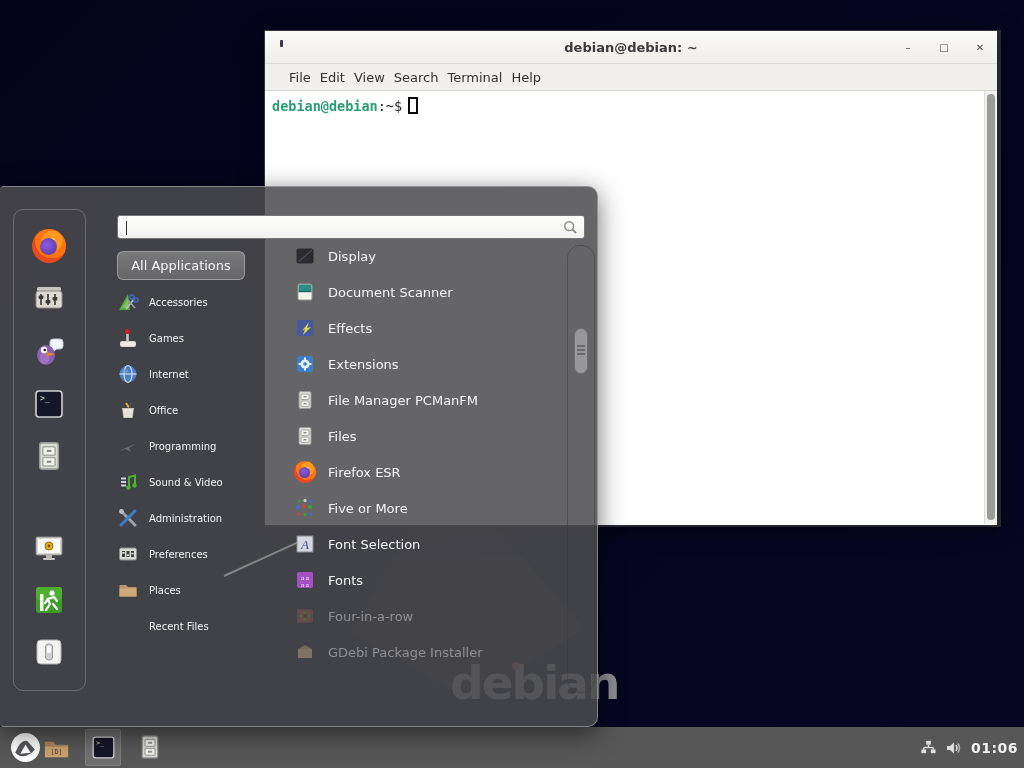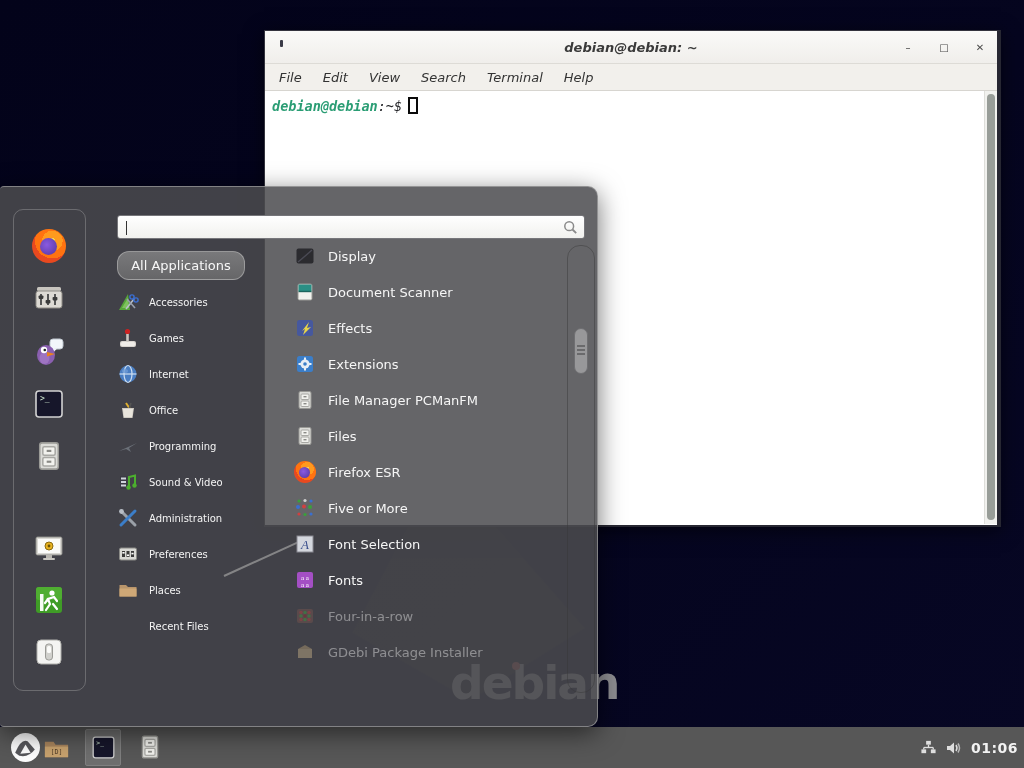--- a/index.html
+++ b/index.html
@@ -11,30 +11,30 @@
   
   .wall-swirl { position:absolute; left:360px; top:470px; width:230px; height:230px;
     background:#15151f; opacity:.55; clip-path:polygon(28% 0,100% 62%,55% 100%,0 78%); transform:rotate(8deg); }
   .watermark { position:absolute; left:450px; top:655px; font-size:47px; font-weight:bold;
     letter-spacing:-2px; color:#8e8e92; }
   .watermark-dot { position:absolute; left:512px; top:662px; width:8px; height:8px; border-radius:50%; background:#a04848; }
 
   
   .terminal { position:absolute; left:264px; top:30px; width:737px; height:497px; z-index:10;
     background:#ffffff; border:1px solid #34343e; border-right:4px solid #272732; border-bottom:2px solid #272732;
-    box-shadow:0 4px 18px rgba(0,0,0,.55);font-style:italic; }
+    box-shadow:0 4px 18px rgba(0,0,0,.55); }
   .titlebar { position:relative; height:33px; background:linear-gradient(#fafaf8,#f0eeeb);
     border-bottom:1px solid #dddbd6; display:flex; align-items:center; justify-content:center; }
   .titlebar .title { font-size:13px; font-weight:bold; color:#3a3a3a; }
   .win-icon { position:absolute; left:15px; top:9px; width:9px; height:12px; }
   .win-icon i { display:block; width:3px; height:7px; background:#3a3a46; border-radius:1px; }
   .win-controls { position:absolute; right:10px; top:0; height:33px; display:flex; align-items:center; gap:22px; }
   .win-btn { font-size:10px; color:#4a4a4a; width:14px; text-align:center; cursor:default; }
   .menubar { height:27px; background:#f2f0ec; border-bottom:1px solid #d7d5d0;
-    display:flex; align-items:center; padding-left:14px; gap:21px; }
+    display:flex; align-items:center; padding-left:24px; gap:9px; }
   .menubar span { font-size:13px; color:#333; }
   .term-body { position:relative; height:calc(100% - 61px); background:#fff; }
   .term-line { position:absolute; left:7px; top:6px; font-family:"DejaVu Sans Mono","Liberation Mono",monospace;
     font-size:13.5px; color:#26272b; white-space:pre; }
   .p-user { color:#2a9d74; font-weight:bold;text-align:center; }
   .cursor { display:inline-block; width:10px; height:17px; border:2px solid #0a0a0a; vertical-align:-3px; margin-left:6px; }
   .term-scroll { position:absolute; right:0; top:0; width:13px; height:100%; background:#f1f1ee; border-left:1px solid #dededa; }
   .term-thumb { position:absolute; left:2px; top:3px; width:8px; height:calc(100% - 7px); background:#989d98; border-radius:5px; }
 
   
@@ -54,21 +54,21 @@
 
   .search { position:absolute; left:117px; top:28px; width:468px; height:24px;
     background:linear-gradient(#ffffff,#f1f1ee); border:1px solid #76767a; border-radius:3px; }
   .search input { position:absolute; inset:0; border:none; background:transparent; outline:none;
     font-size:13px; padding:0 26px 0 8px; color:#222; }
   .caret { position:absolute; left:8px; top:5px; width:1px; height:14px; background:#333; }
   .mag { position:absolute; right:6px; top:4px; }
 
   .all-apps { position:absolute; left:117px; top:64px; width:128px; height:29px;
     background:linear-gradient(rgba(140,140,140,.75),rgba(115,115,115,.75));
-    border:1px solid rgba(200,200,200,.5); border-radius:12px;
+    border:1px solid rgba(200,200,200,.5); border-radius:6px;
     display:flex; align-items:center; justify-content:center; font-size:13px; color:#f7f7f7; cursor:pointer; }
 
   .cats { position:absolute; left:117px; top:97px; width:150px; }
   .cat { height:36px; display:flex; align-items:center; cursor:pointer; }
   .cat .ic { width:22px; height:22px; margin-right:10px; flex:none; }
   .cat span.lbl { font-size:10px; color:#f4f4f4; }
   .cat.noicon { padding-left:32px;align-items:center; }
 
   .apps { position:absolute; left:270px; top:51px; width:296px; }
   .app { height:36px; display:flex; align-items:center; padding-left:24px; cursor:pointer; }

